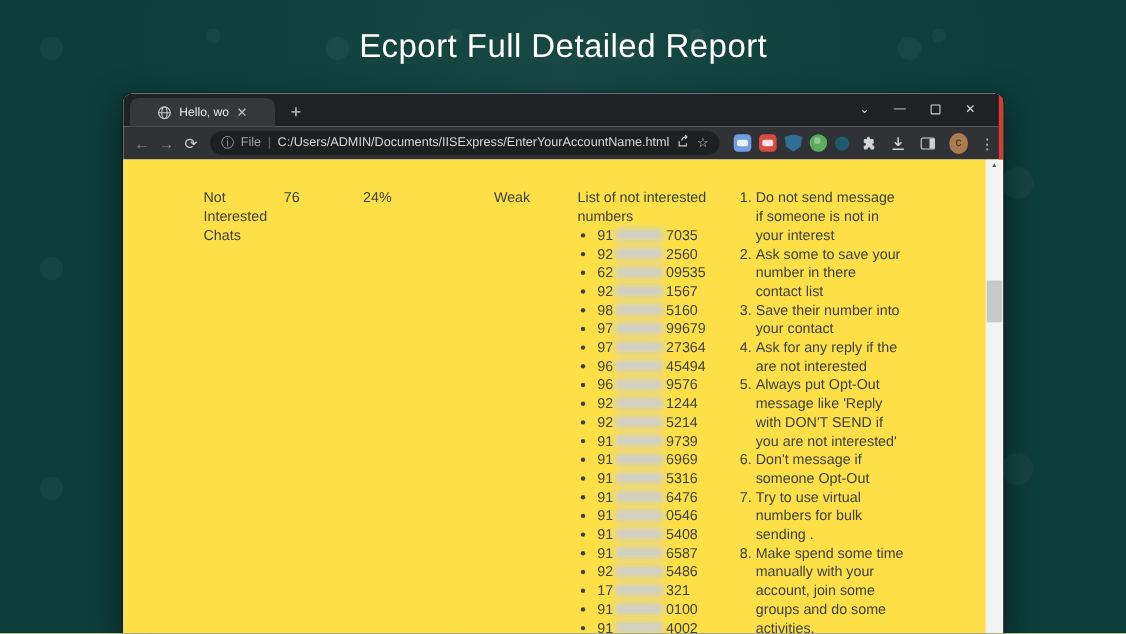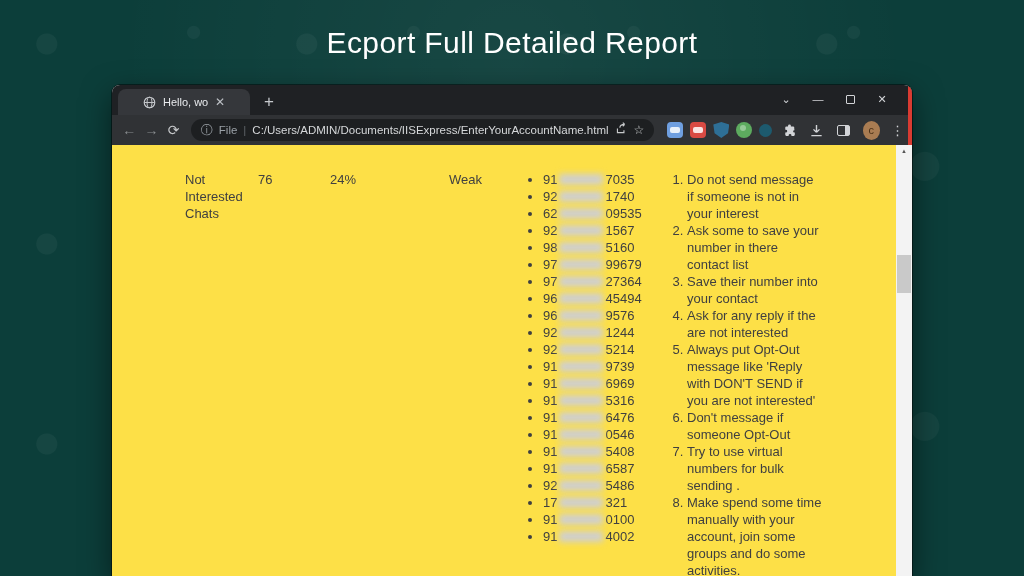--- a/index.html
+++ b/index.html
@@ -172,23 +172,24 @@
       <div class="menu-dots">⋮</div>
     </div>
 
     <div class="page">
       <div class="report-row">
         <div class="cell">Not Interested Chats</div>
         <div class="cell">76</div>
         <div class="cell">24%</div>
         <div class="cell">Weak</div>
         <div class="cell">
+          <div>List of not interested numbers</div>
           <ul class="numbers">
               <li><span>91</span><span class="blur-mid"></span><span>7035</span></li>
-              <li><span>92</span><span class="blur-mid"></span><span>1740</span></li>
+              <li><span>92</span><span class="blur-mid"></span><span>2560</span></li>
               <li><span>62</span><span class="blur-mid"></span><span>09535</span></li>
               <li><span>92</span><span class="blur-mid"></span><span>1567</span></li>
               <li><span>98</span><span class="blur-mid"></span><span>5160</span></li>
               <li><span>97</span><span class="blur-mid"></span><span>99679</span></li>
               <li><span>97</span><span class="blur-mid"></span><span>27364</span></li>
               <li><span>96</span><span class="blur-mid"></span><span>45494</span></li>
               <li><span>96</span><span class="blur-mid"></span><span>9576</span></li>
               <li><span>92</span><span class="blur-mid"></span><span>1244</span></li>
               <li><span>92</span><span class="blur-mid"></span><span>5214</span></li>
               <li><span>91</span><span class="blur-mid"></span><span>9739</span></li>

